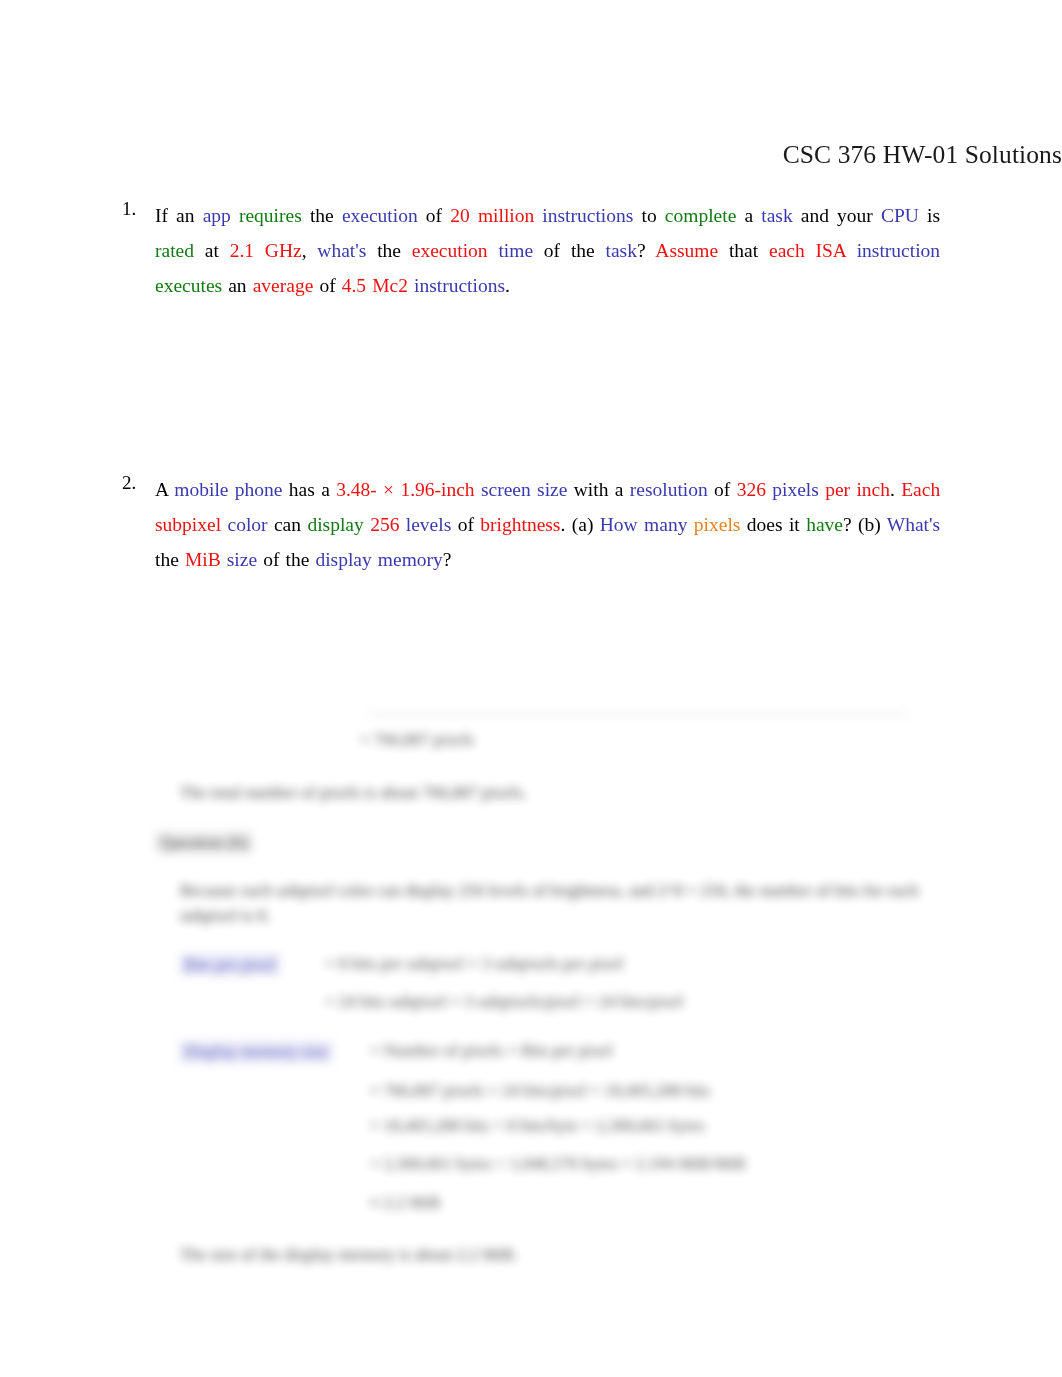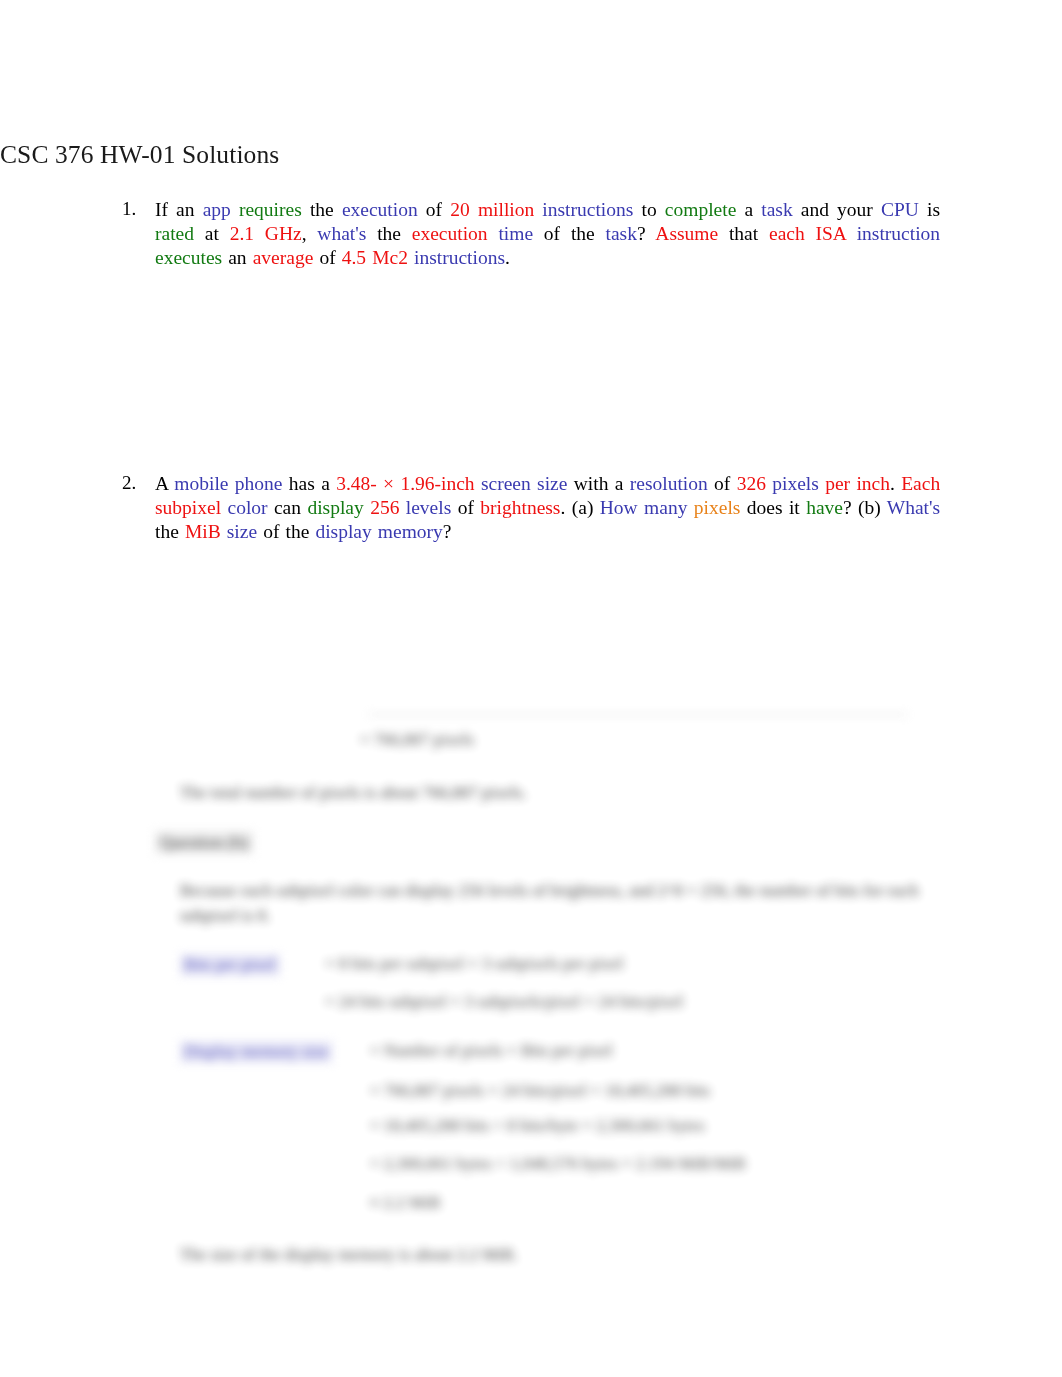--- a/index.html
+++ b/index.html
@@ -21,21 +21,21 @@
     inset: 0;
     background: #ffffff;
   }
 
   
   .doc-title {
     position: absolute;
     top: 123px;
     left: 0;
     width: 1062px;
-    text-align: left;
+    text-align: right;
     font-size: 25.5px;
     font-weight: normal;
     letter-spacing: 0.1px;
     color: #1a1a1a;
   }
 
   
   .qlist {
     position: absolute;
     left: 0;
@@ -48,21 +48,21 @@
   }
   .qmarker {
     position: absolute;
     left: 122px;
     top: 0;
     font-size: 19px;
     color: #000;
   }
   .qtext {
     font-size: 19.5px;
-    line-height: 24px;
+    line-height: 35px;
     text-align: justify;
     text-justify: inter-word;
     word-spacing: 1.2px;
   }
   .qtext .w { white-space: nowrap; }
 
   
   .c-black  { color: #000000; }
   .c-blue   { color: #3a3ab0; }
   .c-green  { color: #127a12; }

